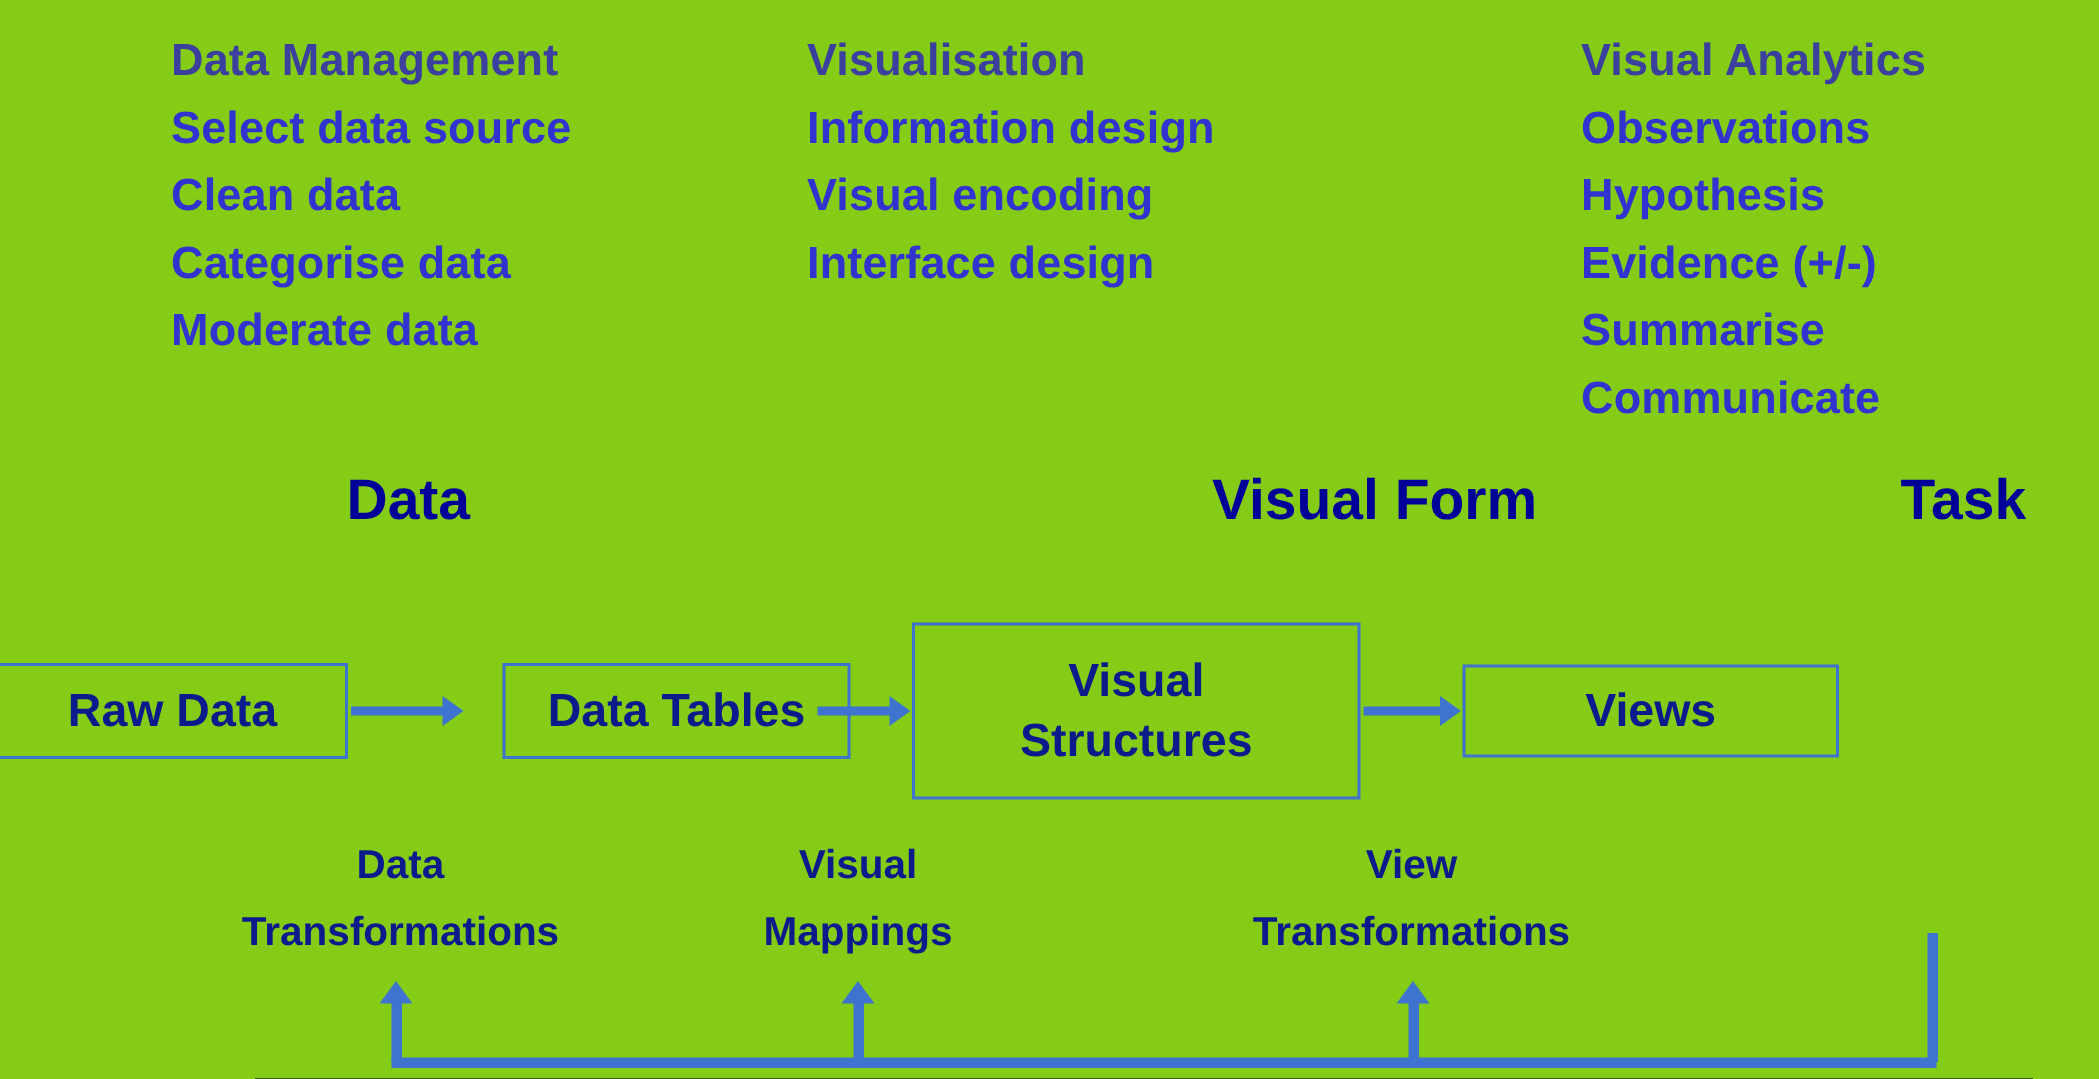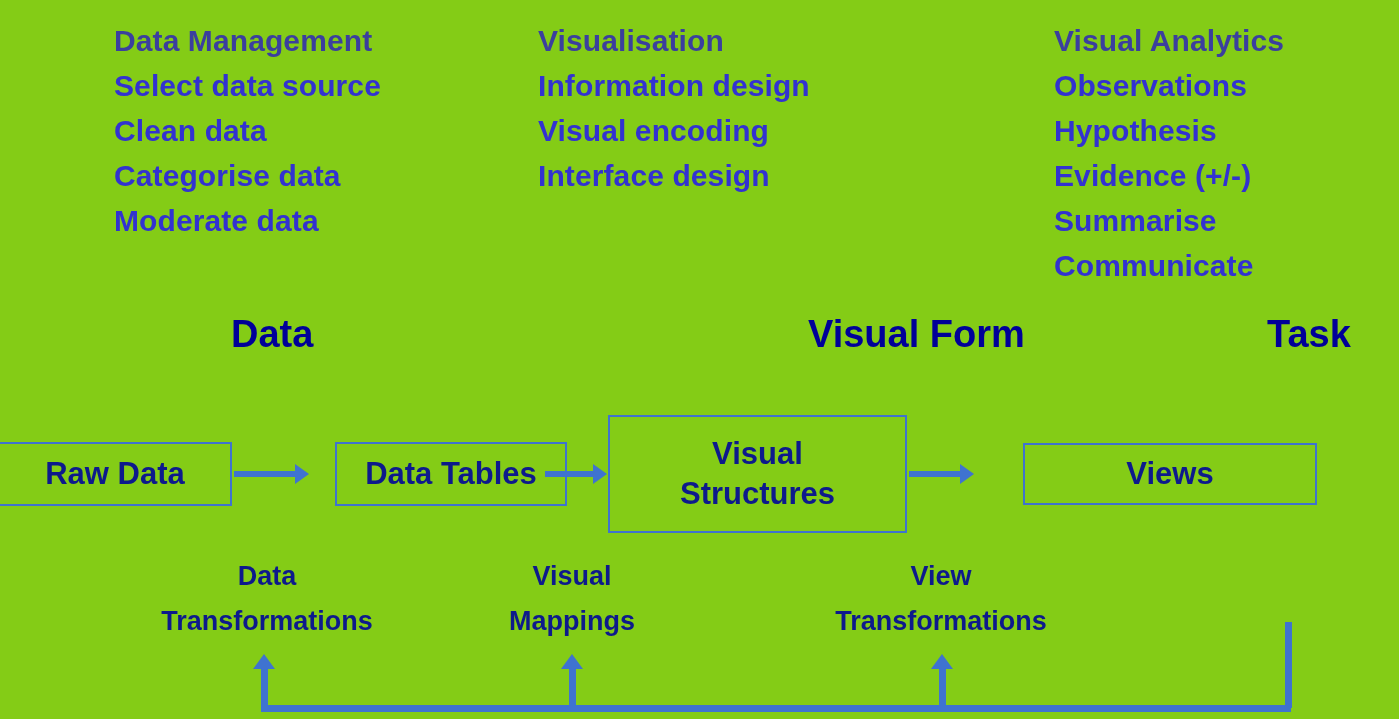--- a/index.html
+++ b/index.html
@@ -165,21 +165,21 @@
 
   <div class="pipe-box" style="left:311px; top:442px; width:232px; height:64px;margin-left:24px;">
     <span class="pipe-box-label">Data Tables</span>
   </div>
 
   <div class="pipe-box" style="left:608px; top:415px; width:299px; height:118px;">
     <span class="pipe-box-label">Visual
 Structures</span>
   </div>
 
-  <div class="pipe-box" style="left:1023px; top:443px; width:294px; height:62px;">
+  <div class="pipe-box" style="left:975px; top:443px; width:251px; height:62px;">
     <span class="pipe-box-label">Views</span>
   </div>
 
   <div class="h-arrow" style="left:234px; top:471px; width:62px;"></div>
   <div class="h-arrow" style="left:545px; top:471px; width:49px;"></div>
   <div class="h-arrow" style="left:909px; top:471px; width:52px;"></div>
 
   <div class="transform-label" style="left:142px; top:554px; width:250px;">Data
 Transformations</div>
   <div class="transform-label" style="left:472px; top:554px; width:200px;">Visual

